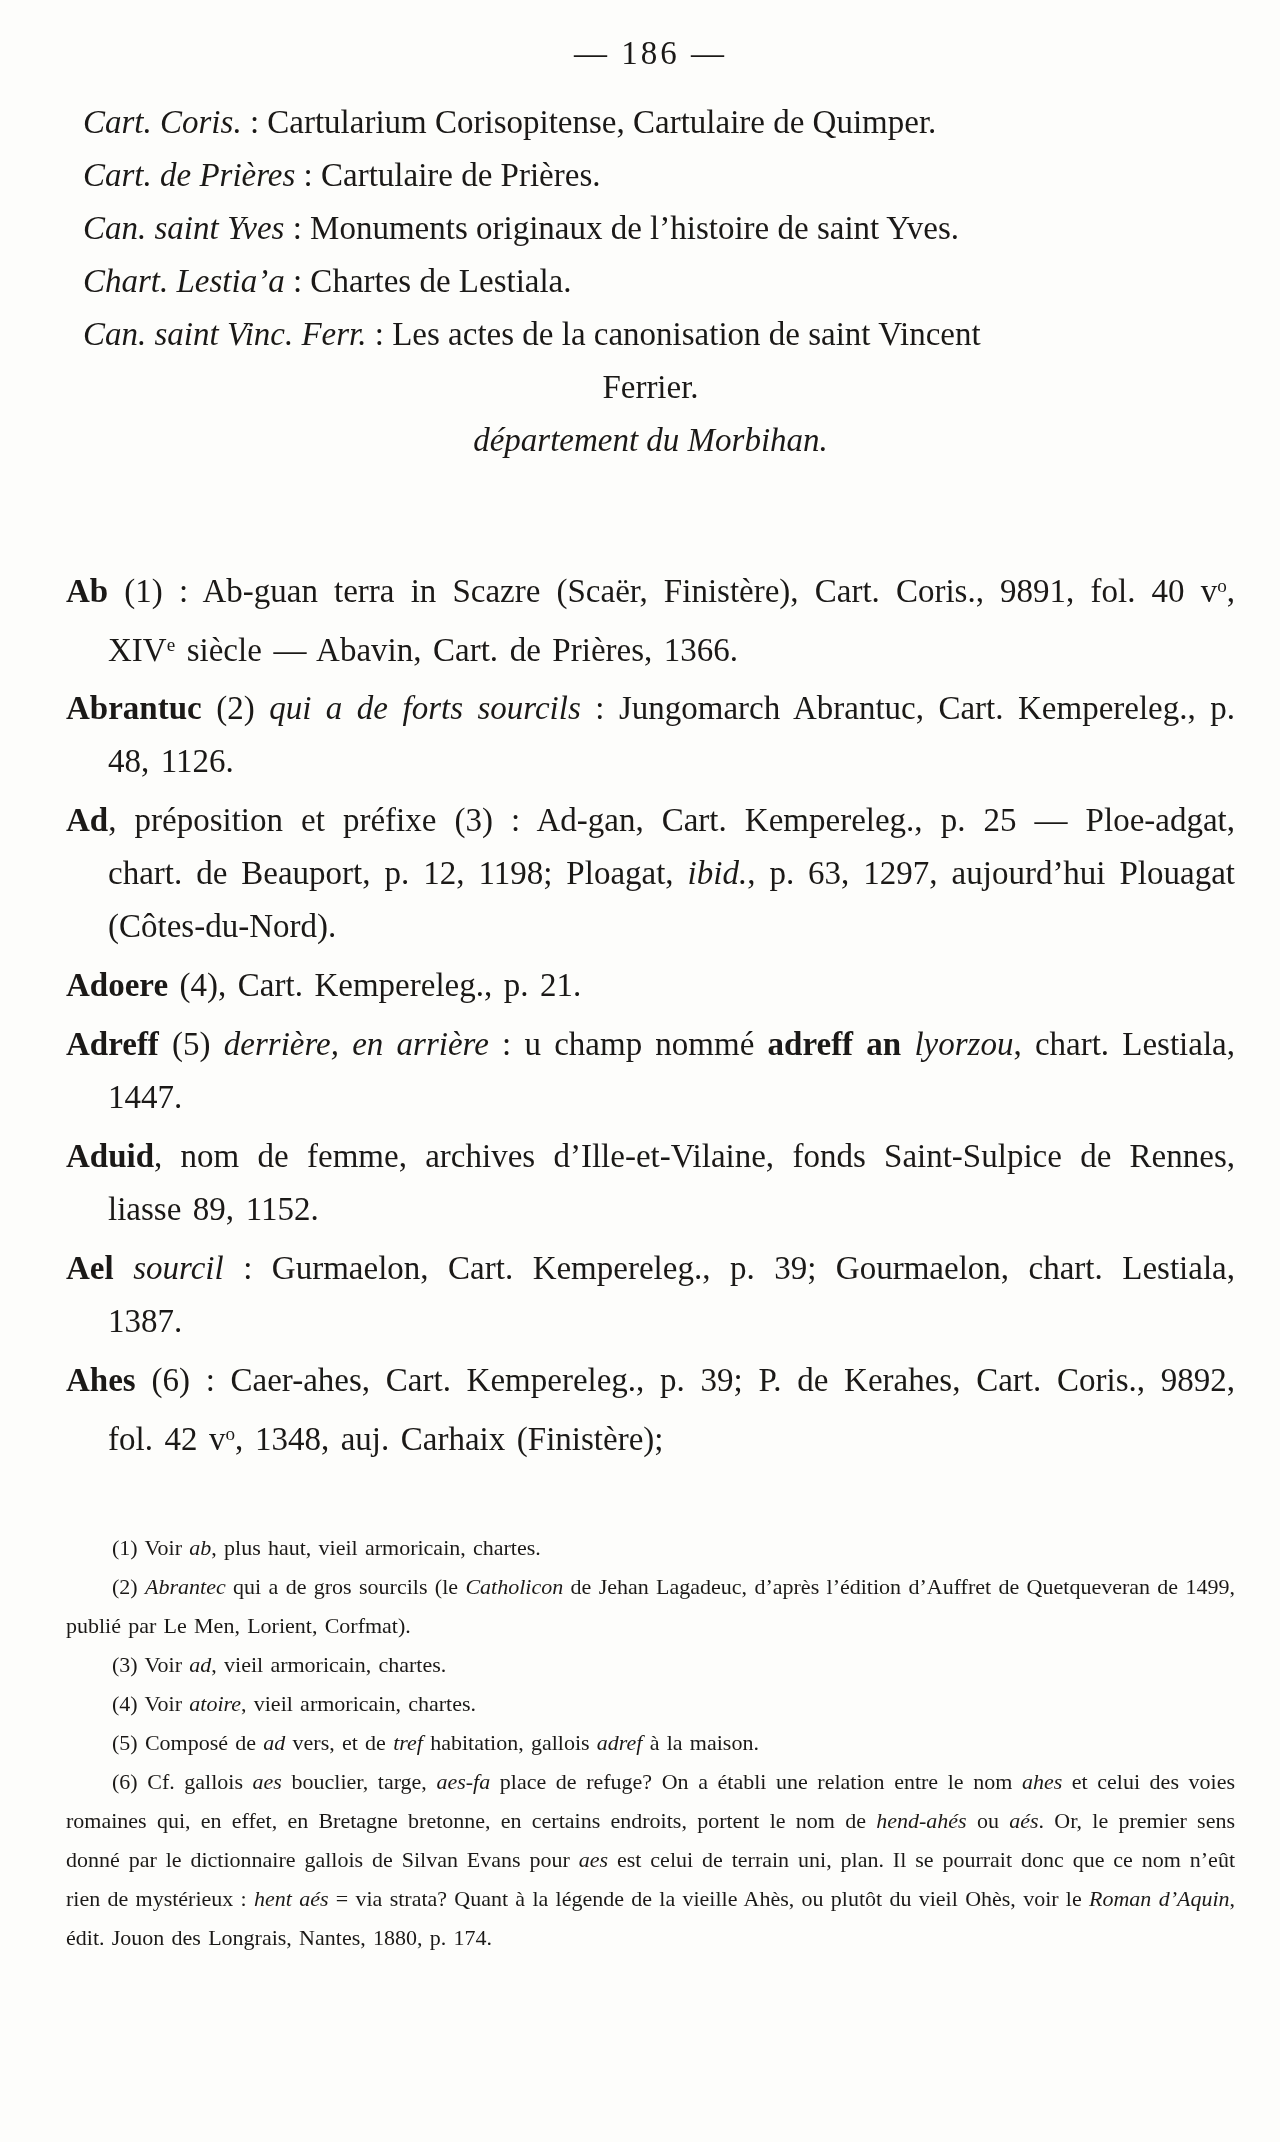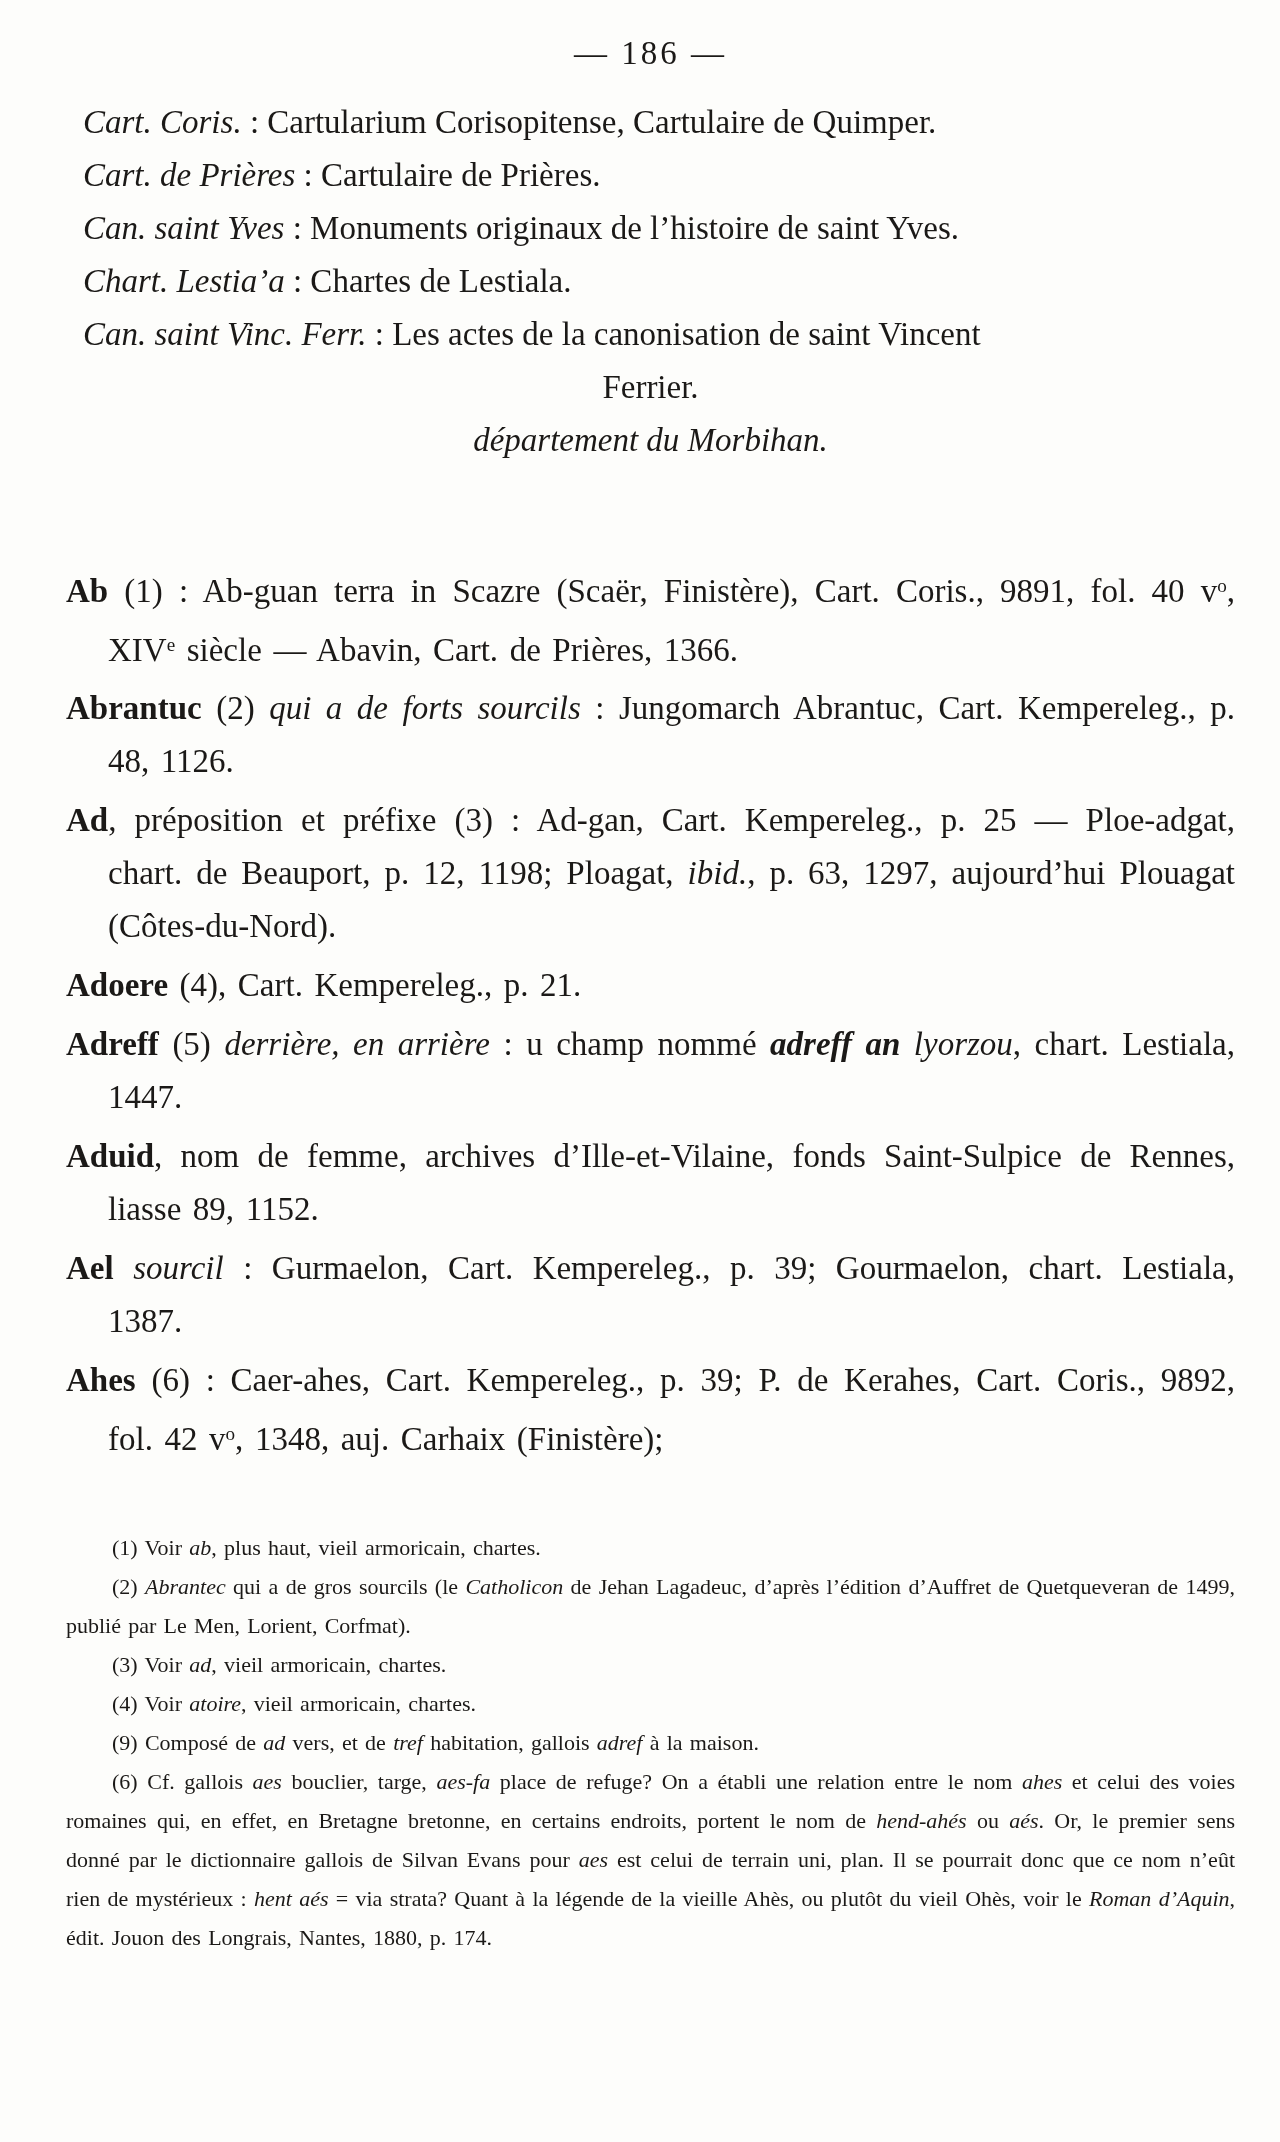--- a/index.html
+++ b/index.html
@@ -58,21 +58,21 @@
     margin: 0;
     font-size: 22px;
     line-height: 39px;
     text-align: justify;
     word-spacing: 0.08em;
     text-indent: 46px;
   }
   
   .seg-i  { font-style: italic; }
   .seg-b  { font-weight: bold; }
-  .seg-bi { font-weight: bold; font-style: italic; }
+  .seg-bi { font-weight: bold; }
   .seg-sup {
     font-size: 0.58em;
     vertical-align: 0.5em;
   }
 </style>
 </head>
 <body>
 
 <div class="page">
 
@@ -97,17 +97,17 @@
     <p class="entry"><span class="seg-b">Aduid</span><span>, nom de femme, archives d’Ille-et-Vilaine, fonds Saint-Sulpice de Rennes, liasse 89, 1152.</span></p>
     <p class="entry"><span class="seg-b">Ael</span><span> </span><span class="seg-i">sourcil</span><span> : Gurmaelon, Cart. Kempereleg., p. 39; Gourmaelon, chart. Lestiala, 1387.</span></p>
     <p class="entry"><span class="seg-b">Ahes</span><span> (6) : Caer-ahes, Cart. Kempereleg., p. 39; P. de Kerahes, Cart. Coris., 9892, fol. 42 v</span><span class="seg-sup">o</span><span>, 1348, auj. Carhaix (Finistère);</span></p>
   </section>
 
   <section class="footnotes-section">
     <p class="footnote"><span>(1) Voir </span><span class="seg-i">ab</span><span>, plus haut, vieil armoricain, chartes.</span></p>
     <p class="footnote"><span>(2) </span><span class="seg-i">Abrantec</span><span> qui a de gros sourcils (le </span><span class="seg-i">Catholicon</span><span> de Jehan Lagadeuc, d’après l’édition d’Auffret de Quetqueveran de 1499, publié par Le Men, Lorient, Corfmat).</span></p>
     <p class="footnote"><span>(3) Voir </span><span class="seg-i">ad</span><span>, vieil armoricain, chartes.</span></p>
     <p class="footnote"><span>(4) Voir </span><span class="seg-i">atoire</span><span>, vieil armoricain, chartes.</span></p>
-    <p class="footnote"><span>(9) Composé de </span><span class="seg-i">ad</span><span> vers, et de </span><span class="seg-i">tref</span><span> habitation, gallois </span><span class="seg-i">adref</span><span> à la maison.</span></p>
+    <p class="footnote"><span>(5) Composé de </span><span class="seg-i">ad</span><span> vers, et de </span><span class="seg-i">tref</span><span> habitation, gallois </span><span class="seg-i">adref</span><span> à la maison.</span></p>
     <p class="footnote"><span>(6) Cf. gallois </span><span class="seg-i">aes</span><span> bouclier, targe, </span><span class="seg-i">aes-fa</span><span> place de refuge? On a établi une relation entre le nom </span><span class="seg-i">ahes</span><span> et celui des voies romaines qui, en effet, en Bretagne bretonne, en certains endroits, portent le nom de </span><span class="seg-i">hend-ahés</span><span> ou </span><span class="seg-i">aés</span><span>. Or, le premier sens donné par le dictionnaire gallois de Silvan Evans pour </span><span class="seg-i">aes</span><span> est celui de terrain uni, plan. Il se pourrait donc que ce nom n’eût rien de mystérieux : </span><span class="seg-i">hent aés</span><span> = via strata? Quant à la légende de la vieille Ahès, ou plutôt du vieil Ohès, voir le </span><span class="seg-i">Roman d’Aquin</span><span>, édit. Jouon des Longrais, Nantes, 1880, p. 174.</span></p>
   </section>
 
 </div>
 
 </body></html>

